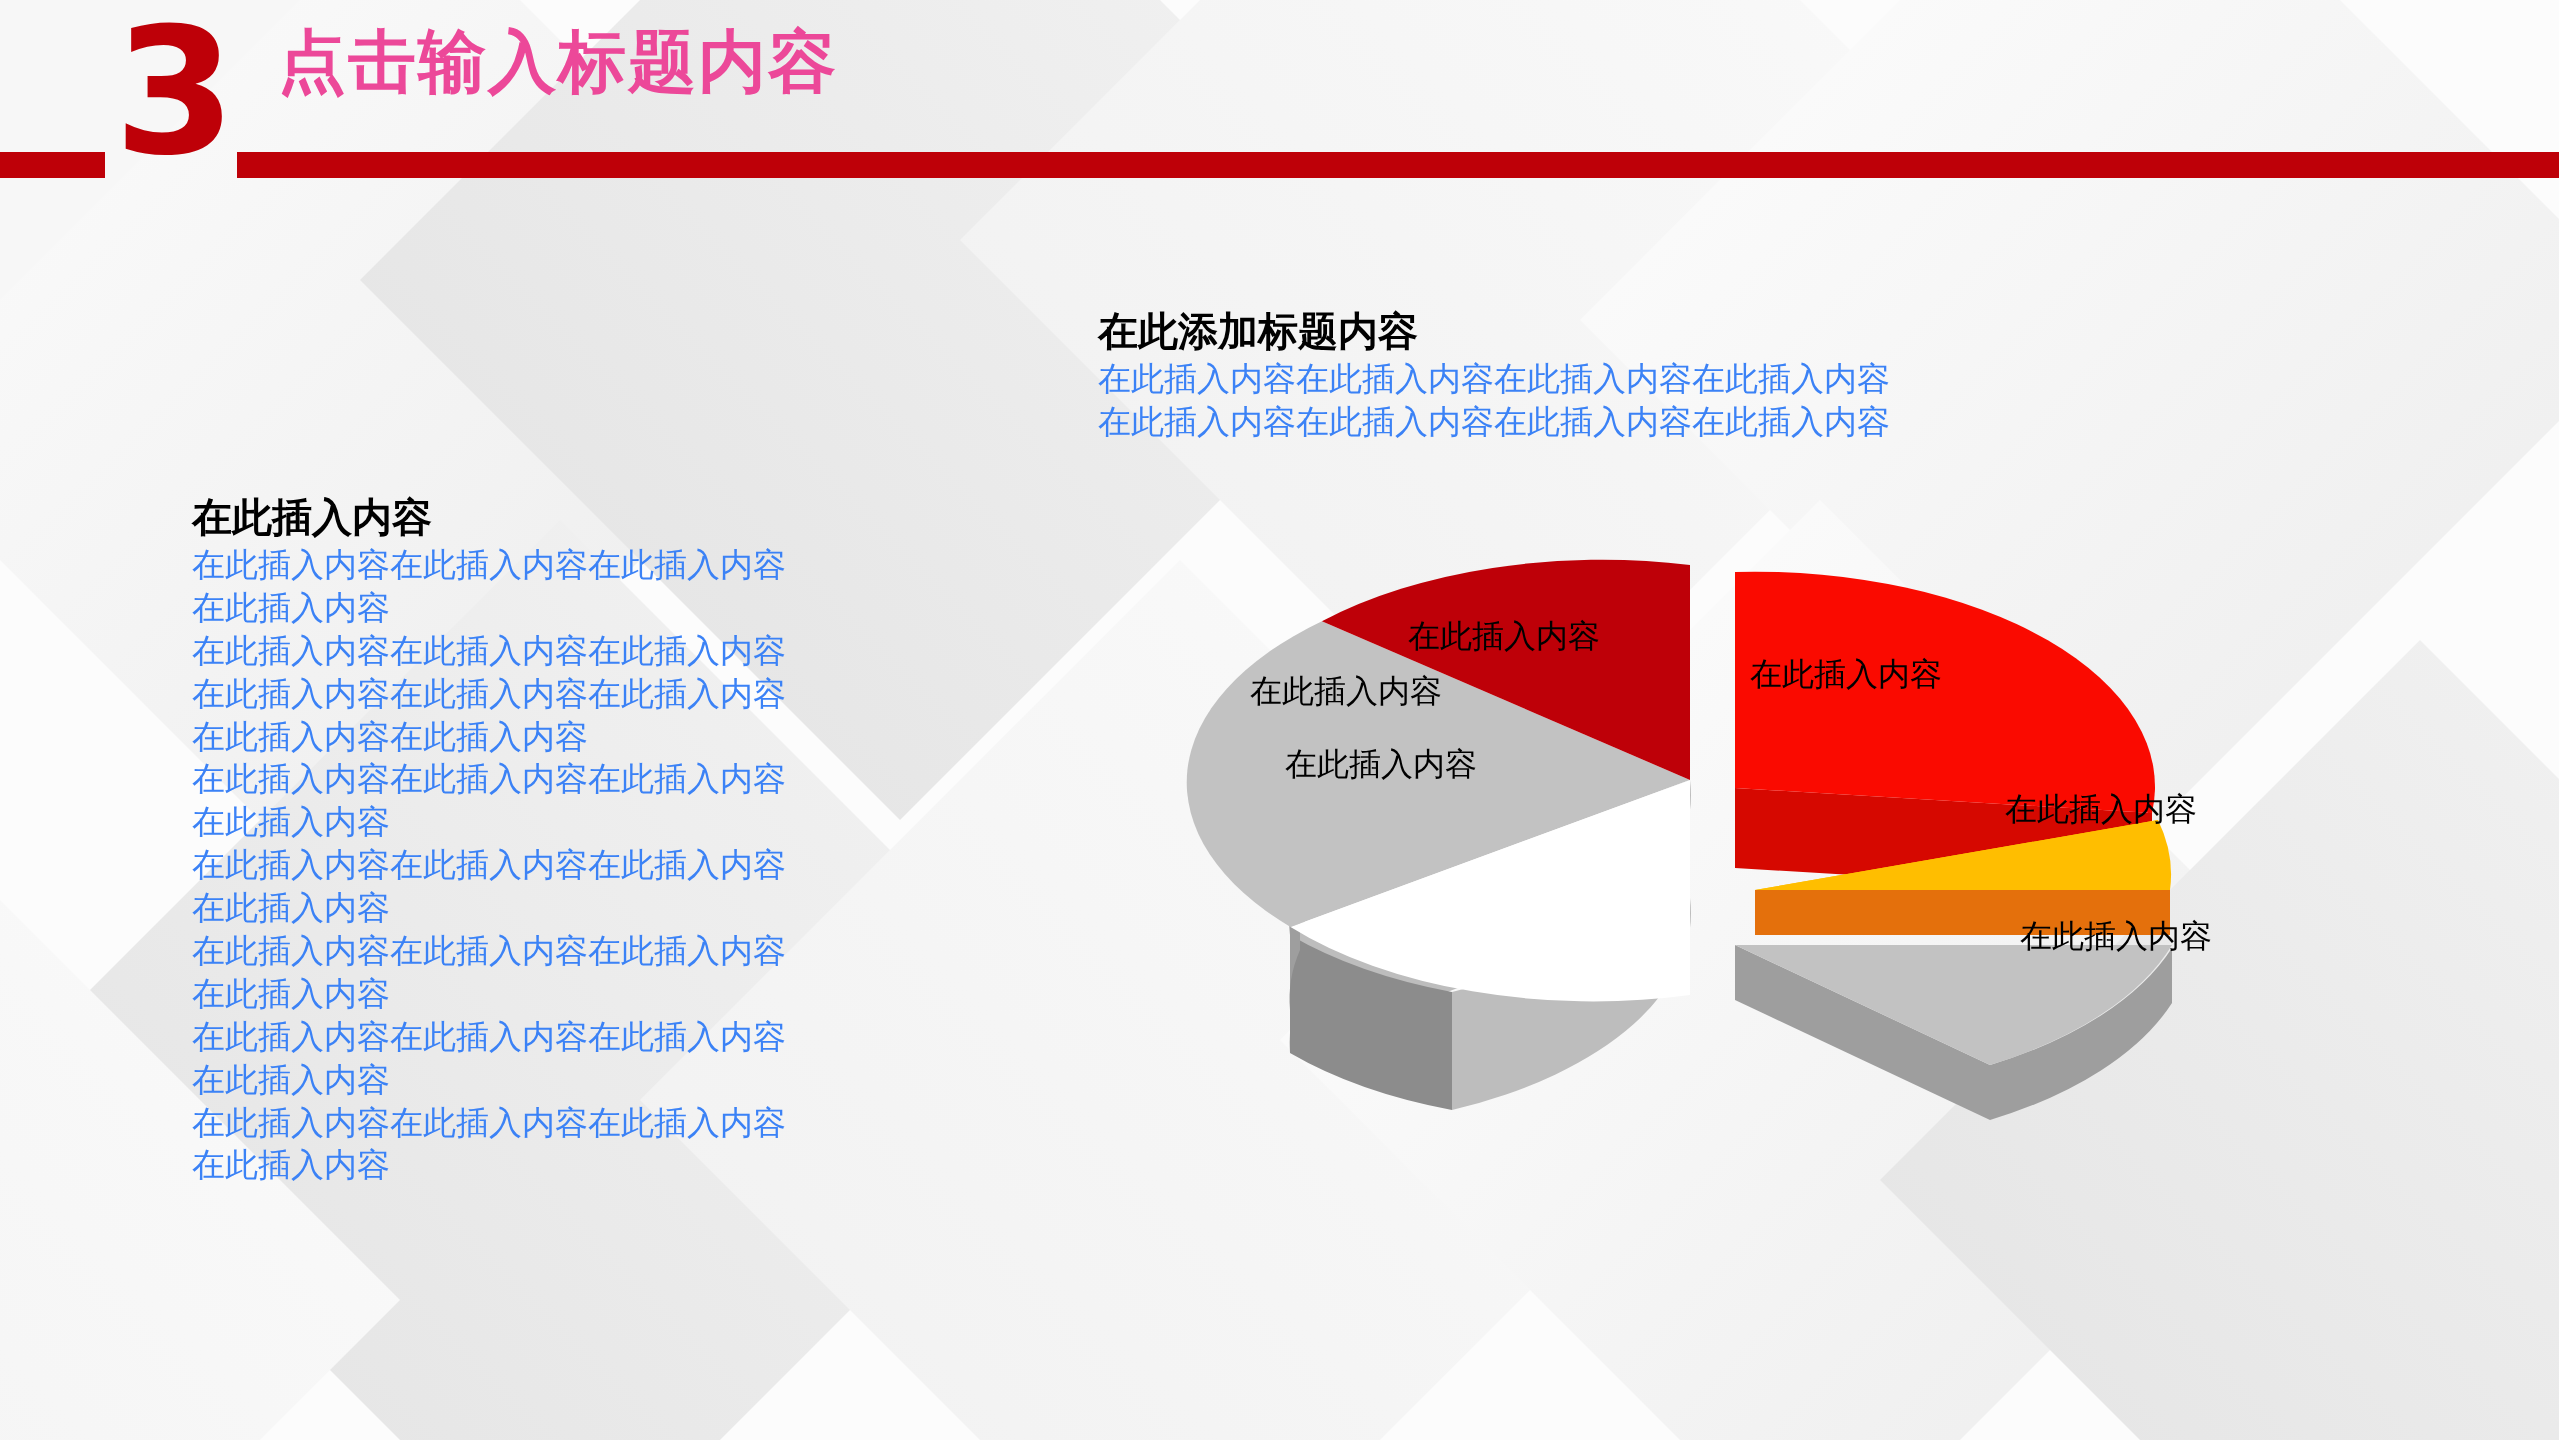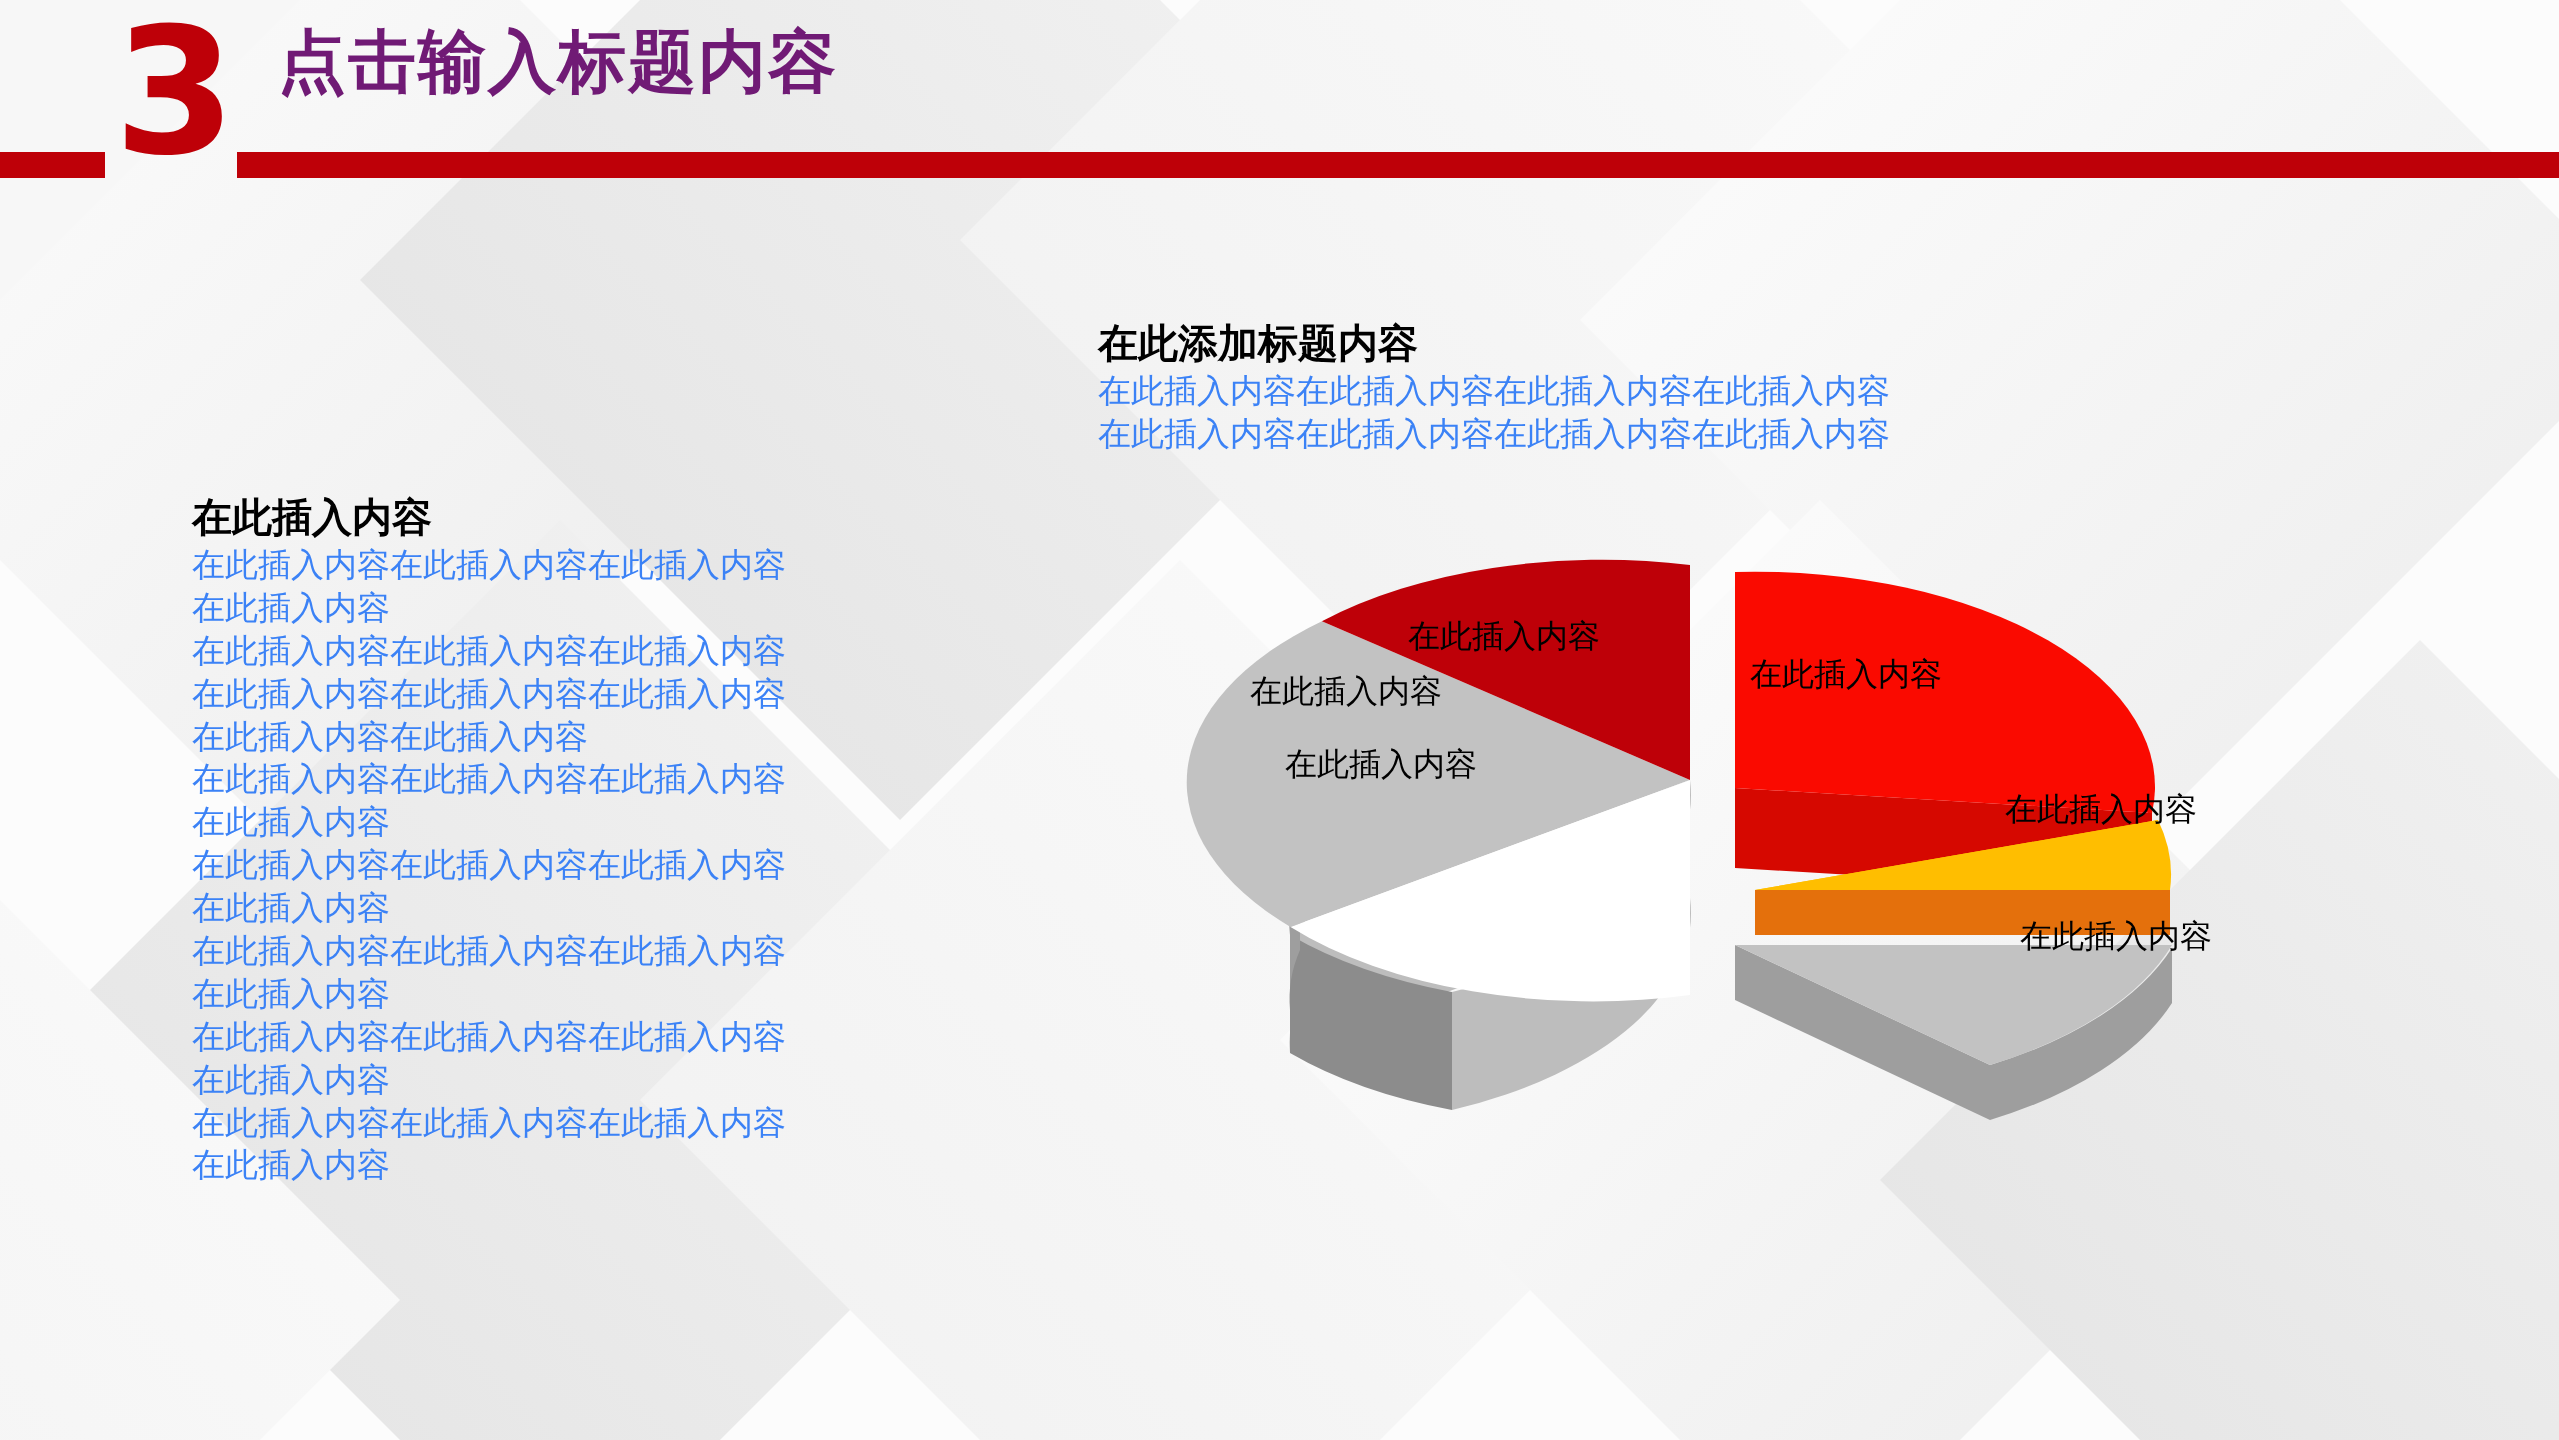--- a/index.html
+++ b/index.html
@@ -16,31 +16,31 @@
   #rule-left{position:absolute;left:0;top:152px;width:105px;height:26px;background:#BE0008;}
   #rule-right{position:absolute;left:237px;top:152px;width:2322px;height:26px;background:#BE0008;}
   #slide-number{
     position:absolute;left:108px;top:8px;width:130px;height:170px;
     color:#BE0008;font-size:175px;font-weight:bold;line-height:170px;
     text-align:center;letter-spacing:-4px;
     font-family:"DejaVu Sans","Liberation Sans",sans-serif;
   }
   #header-title{
     position:absolute;left:278px;top:26px;
-    color:#701a75;font-size:68px;font-weight:bold;letter-spacing:2px;
+    color:#ec4899;font-size:68px;font-weight:bold;letter-spacing:2px;
     white-space:nowrap;line-height:1.05;
   }
   
   .block{position:absolute;z-index:6;}
   .block h3{
     margin:0 0 4px 0;font-size:40px;font-weight:bold;color:#000;
     letter-spacing:0px;line-height:1.15;white-space:nowrap;
   }
   .block p{margin:0;font-size:33px;color:#3b82f6;line-height:1.30;white-space:nowrap;}
-  #top-block{left:1098px;top:320px;}
+  #top-block{left:1098px;top:308px;}
   #left-block{left:192px;top:494px;}
   
   #chart-wrap{position:absolute;left:1000px;top:480px;width:1420px;height:780px;z-index:4;}
   .slice-label{
     position:absolute;font-size:32px;color:#000;white-space:nowrap;
     line-height:1;z-index:7;font-family:"Liberation Sans","DejaVu Sans",sans-serif;
   }
 </style>
 </head>
 <body>

